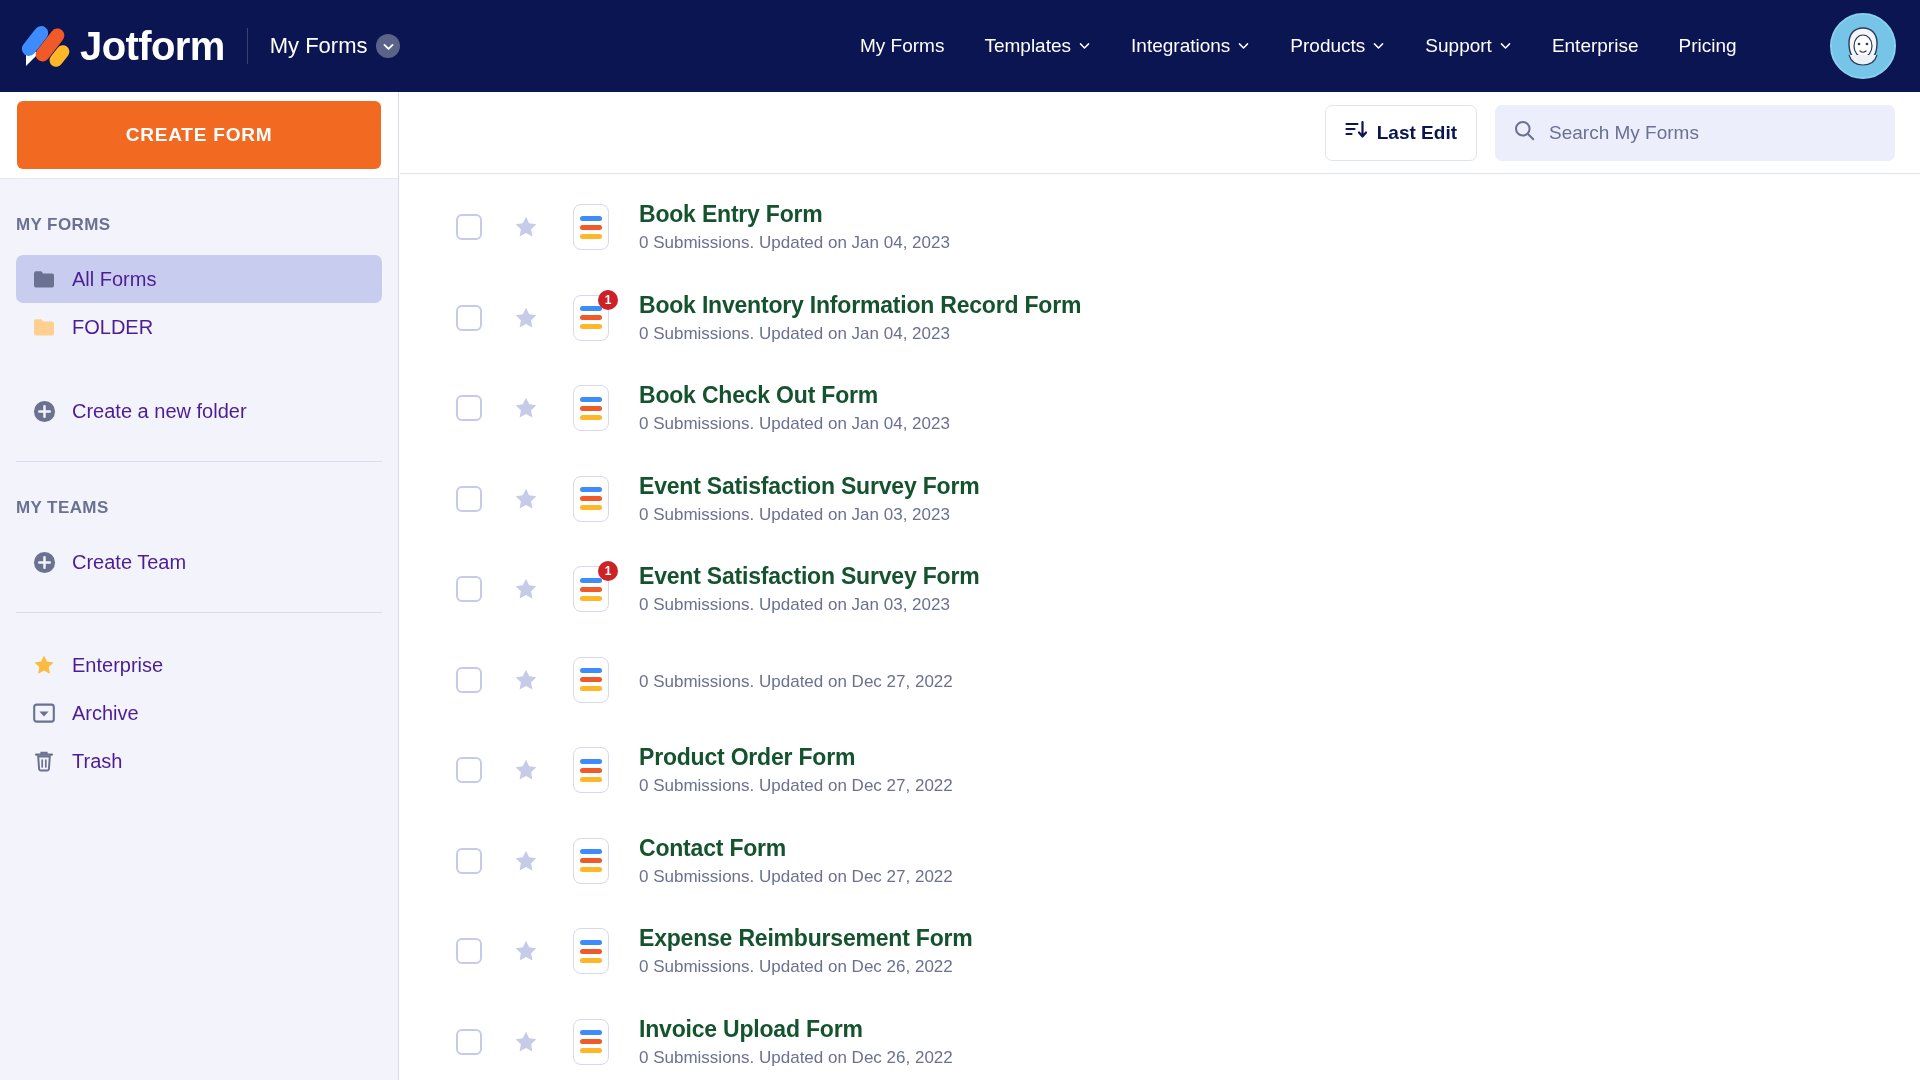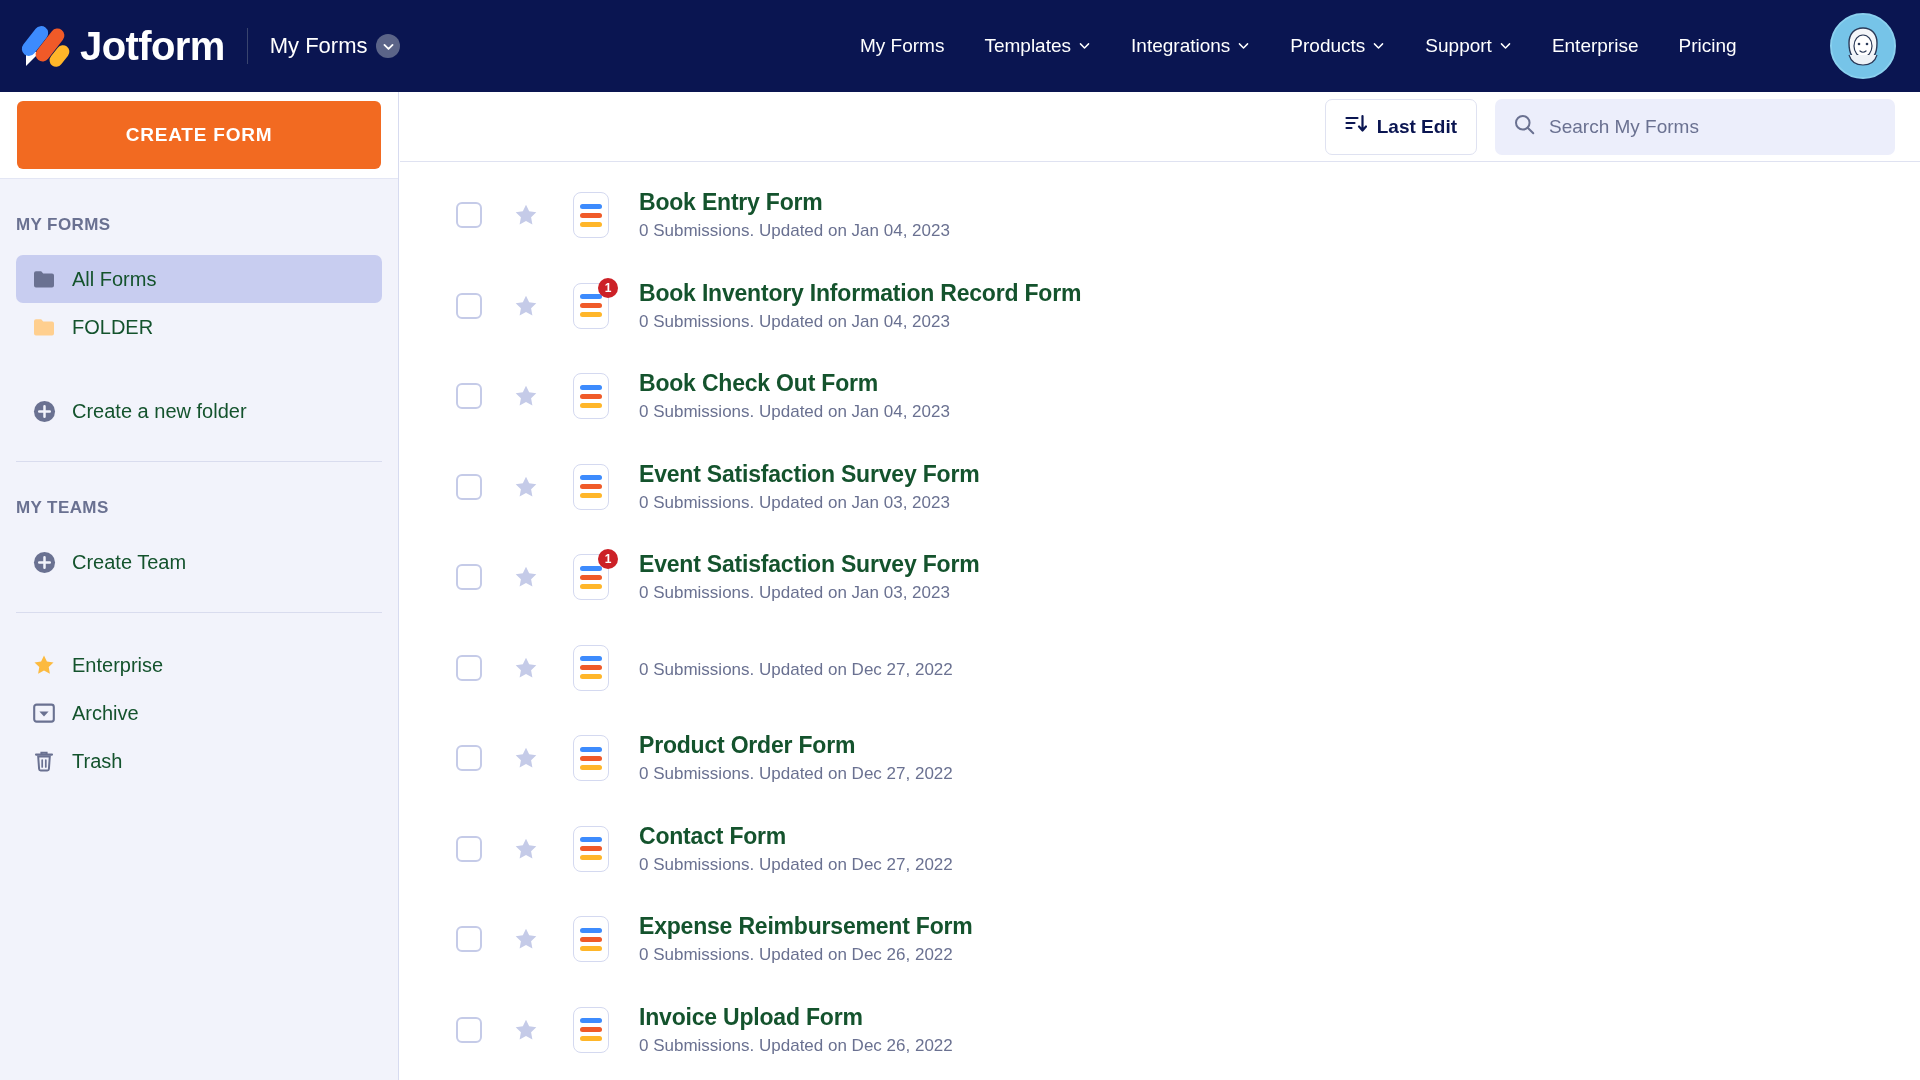--- a/index.html
+++ b/index.html
@@ -95,36 +95,36 @@
   .side-section-title {
     color: #6a7191; font-size: 17px; font-weight: 600;
     letter-spacing: 0.4px; padding: 0 0 0 16px;
   }
   .side-block { padding: 0 16px; }
 
   .side-item {
     display: flex; align-items: center; gap: 16px;
     height: 48px; padding: 0 16px;
     border-radius: 7px; cursor: pointer;
-    color: #14532d; font-size: 20px;
+    color: #4c1d95; font-size: 20px;
   }
   .side-item.active { background: #c8cdf0; }
   .side-item .ic { width: 24px; height: 24px; display: flex; align-items: center; justify-content: center; flex: 0 0 24px; }
 
   .side-divider {
     height: 1px; background: #d9dcee; margin: 0 16px;
   }
 
   
   .content {
     position: absolute; left: 400px; top: 92px;
     width: 1520px; height: 988px; background: #ffffff;
   }
   .toolbar {
-    height: 70px; border-bottom: 1px solid #dfe2f1;
+    height: 82px; border-bottom: 1px solid #dfe2f1;
     display: flex; align-items: center; justify-content: flex-end;
     padding-right: 25px; gap: 18px;
   }
   .sort-btn {
     height: 56px; min-width: 140px;
     border: 1px solid #dfe2f1; border-radius: 7px;
     background: #ffffff; color: #0a1551;
     font-family: "Liberation Sans", sans-serif;
     font-size: 19px; font-weight: 700;
     display: flex; align-items: center; gap: 10px;

